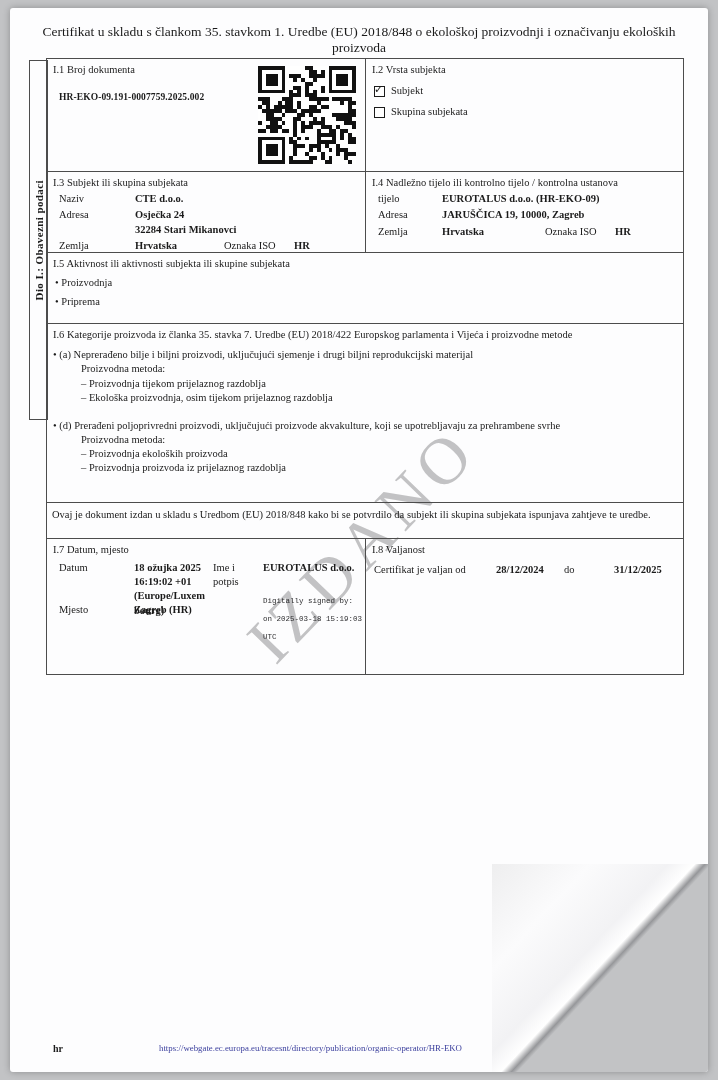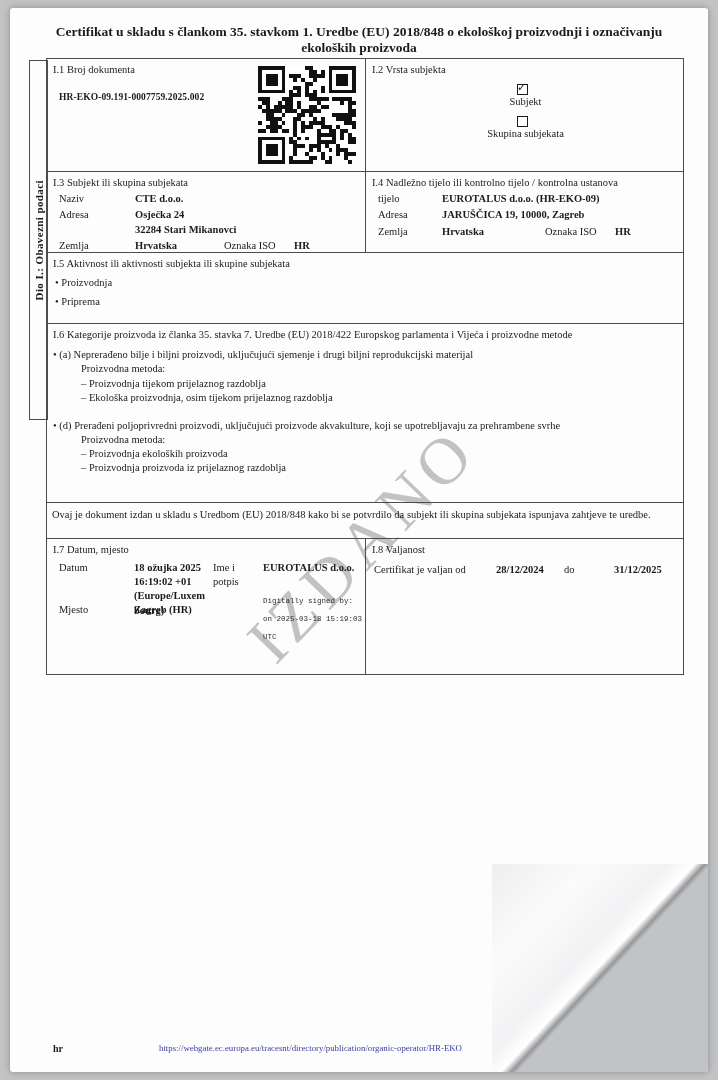--- a/index.html
+++ b/index.html
@@ -13,21 +13,21 @@
   }
   .page{
     position:absolute;left:10px;top:8px;width:698px;height:1064px;
     background:#fdfdfe;border-radius:3px;
     box-shadow:0 0 7px rgba(0,0,0,.28);
     overflow:hidden;
   }
   
   .title{
     position:absolute;top:16px;left:29px;width:640px;
-    text-align:center;font-weight:bold;font-size:13.5px;line-height:1.18;
+    text-align:center;font-weight:normal;font-size:13.5px;line-height:1.18;
   }
   
   .watermark{
     position:absolute;left:352px;top:537px;
     transform:translate(-50%,-50%) rotate(-46deg);
     font-size:66px;font-weight:400;letter-spacing:7px;
     color:rgba(145,145,148,.55);
     z-index:1;white-space:nowrap;pointer-events:none;
     font-family:"Liberation Serif","DejaVu Serif",serif;
   }
@@ -68,21 +68,21 @@
   .i3 .k1{width:76px;}
   .i3 .v1{width:89px;}
   .i3 .k2{width:70px;}
   .i4 .k1{width:64px;}
   .i4 .v1{width:103px;}
   .docnum{margin:14px 0 0 6px;font-size:9.5px;font-weight:bold;letter-spacing:.1px;}
   
   .qr{position:absolute;top:7px;right:9px;width:98px;height:98px;background:#fff;}
   .qr svg{width:98px;height:98px;display:block;}
   
-  .opt{display:flex;align-items:center;margin:7px 0 0 2px;flex-direction:column;}
+  .opt{display:flex;align-items:center;margin:7px 0 0 2px;}
   .cb{
     flex:none;width:9px;height:9px;border:1.3px solid #1b1b1b;margin-right:6px;
     position:relative;background:#fff;
   }
   .cb.checked::after{
     content:"✓";position:absolute;left:-1px;top:-4px;font-size:11px;font-weight:bold;
     font-family:"DejaVu Sans",sans-serif;
   }
   
   .bullets{margin-top:4px;padding-left:2px;}

